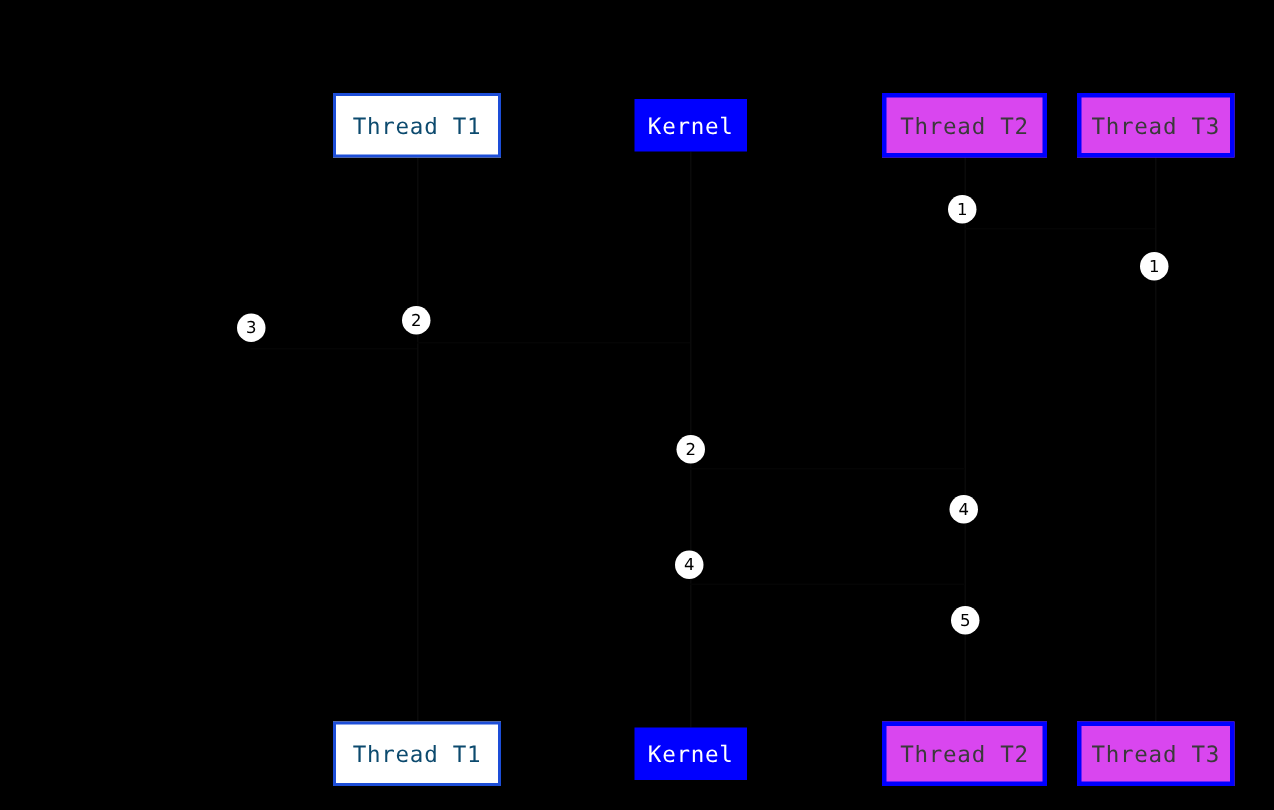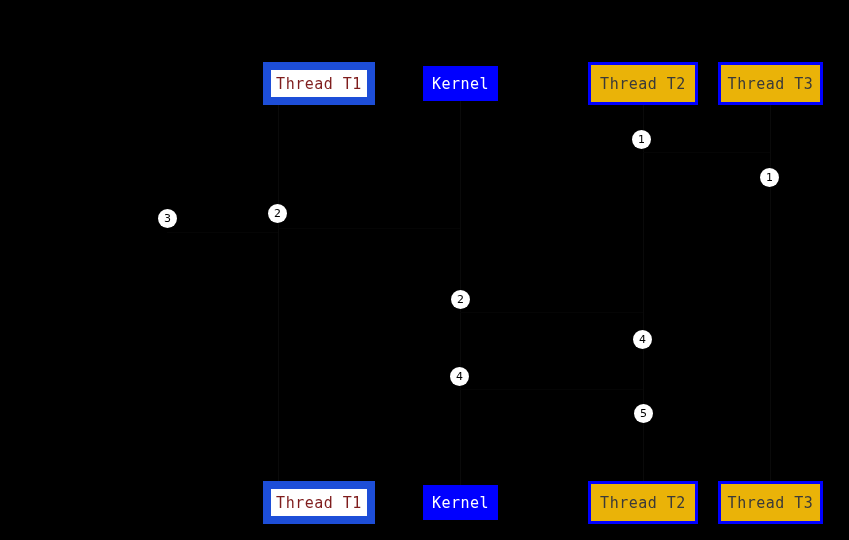--- a/index.html
+++ b/index.html
@@ -23,26 +23,25 @@
     display: flex;
     align-items: center;
     justify-content: center;
     font-family: "DejaVu Sans Mono", "Liberation Mono", monospace;
     font-size: 15px;
     letter-spacing: 0.5px;
     white-space: nowrap;
   }
   .pbox.red {
     background: #ffffff;
-    border: 8px solid #1d4ed8;
-    color: #7f1d1d;
-    margin-left: 41px;
+    border: 2px solid #1d4ed8;
+    color: #0c4a6e;
   }
   .pbox.blueborder {
-    background: #eab308;
+    background: #d946ef;
     border: 3px solid #0000ff;
     color: #3a3a3a;
   }
   .pbox.bluefill {
     background: #0000ff;
     border: 0;
     color: #ffffff;
     align-items: center;
   }
 

